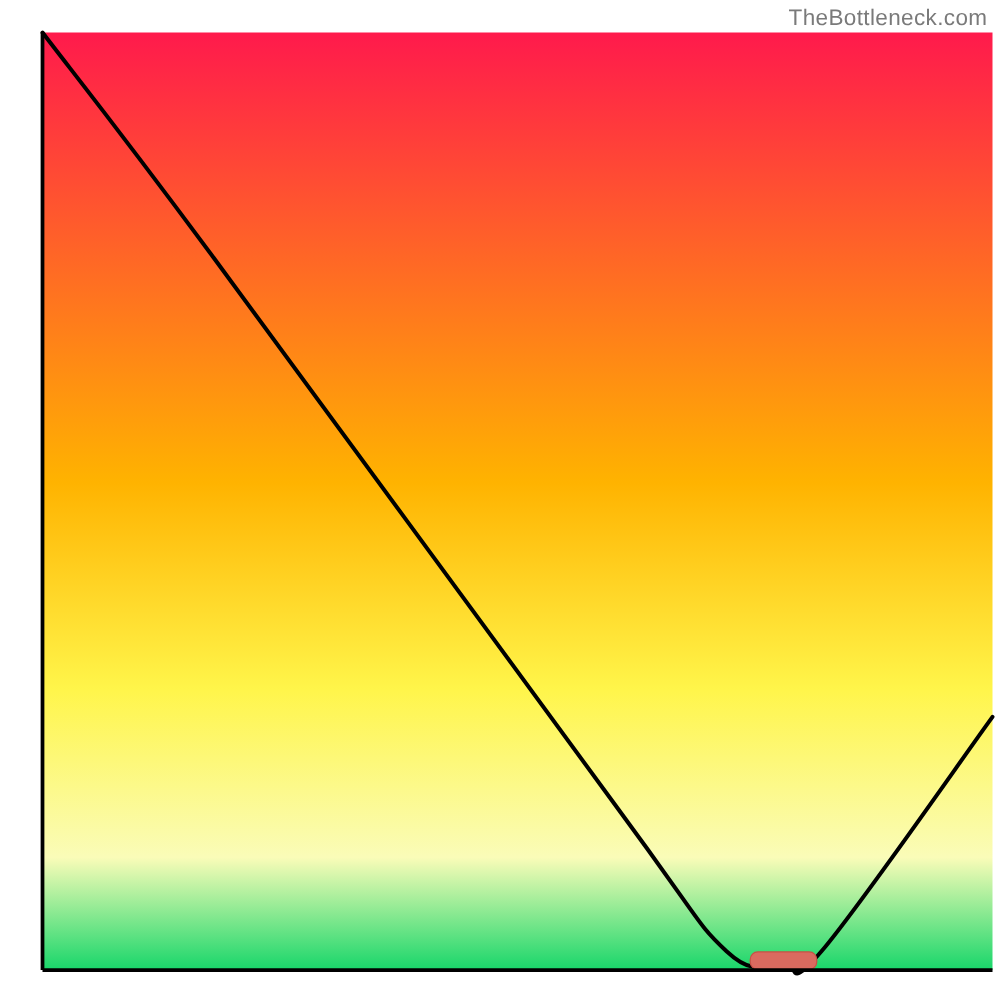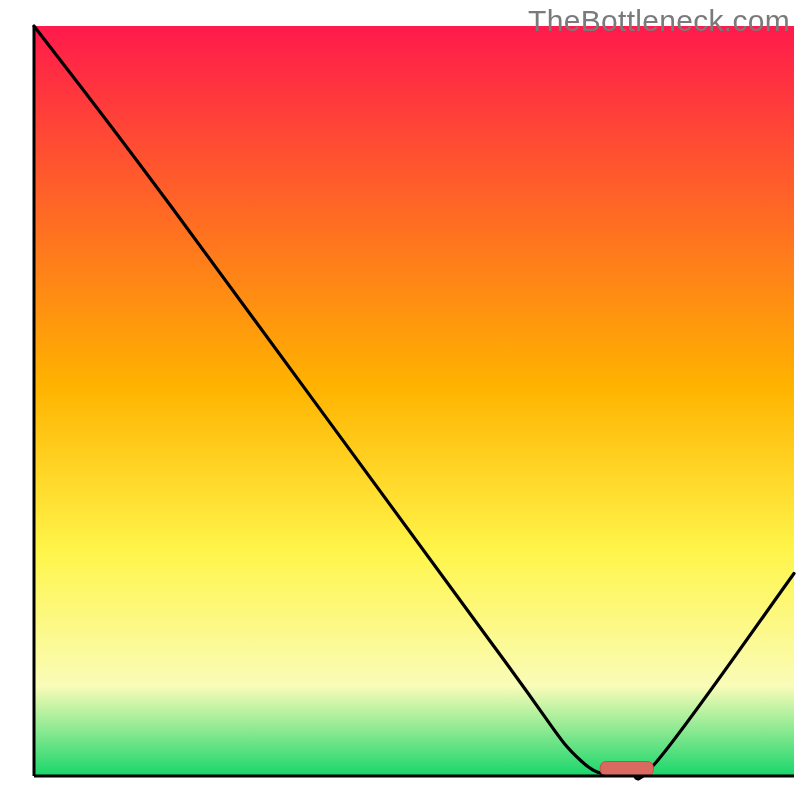--- a/index.html
+++ b/index.html
@@ -16,21 +16,21 @@
     width: 800px;
     height: 800px;
   }
   svg {
     display: block;
   }
   .watermark {
     position: absolute;
     top: 4px;
     right: 10px;
-    font-size: 30px;
+    font-size: 18px;
     font-weight: 500;
     color: #7a7a7a;
     letter-spacing: 0.3px;
     pointer-events: none;
     user-select: none;
   }
 </style>
 </head>
 <body>
 

